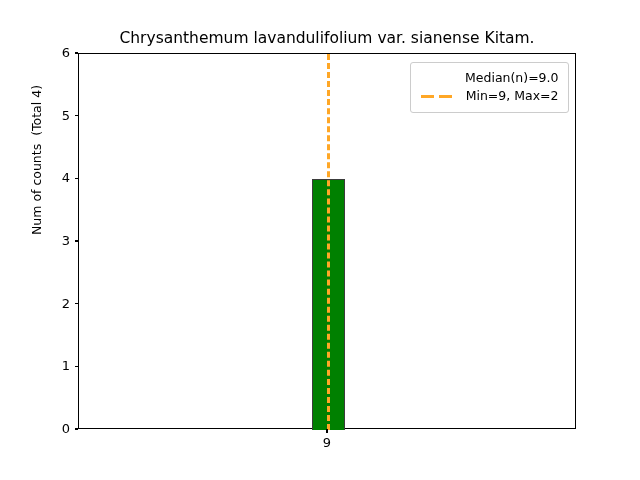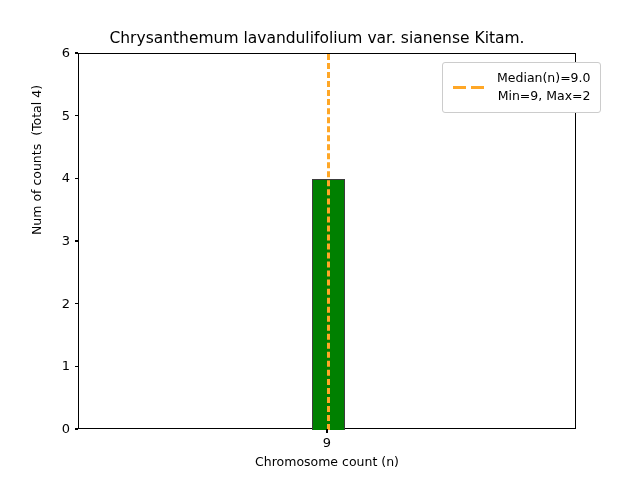--- a/index.html
+++ b/index.html
@@ -20,21 +20,21 @@
     position: absolute;
     left: 0; top: 0;
     width: 640px;
     height: 480px;
     background: #ffffff;
   }
 
   
   #chart-title {
     position: absolute;
-    left: 68px;
+    left: 78px;
     top: 29px;
     width: 498px;
     text-align: center;
     font-size: 15.5px;
     line-height: 18px;
     color: #000000;
     white-space: nowrap;
   }
 
   
@@ -134,23 +134,22 @@
     position: absolute;
     left: 410px;
     top: 62px;
     box-sizing: border-box;
     background: #ffffff;
     border: 1px solid #cccccc;
     border-radius: 3px;
     padding: 6px 9px 7px 9px;
     display: flex;
     flex-direction: row;
-    align-items: center;
+    align-items: flex-end;
     gap: 9px;
-    margin-left: 32px;
   }
   #legend-swatch {
     position: relative;
     width: 36px;
     height: 17px;
     flex: none;
   }
   #legend-swatch .seg {
     position: absolute;
     top: 7px;
@@ -169,21 +168,20 @@
 </style>
 </head>
 <body>
 
 <div id="figure">
 
   <div id="chart-title">Chrysanthemum lavandulifolium var. sianense Kitam.</div>
 
   <div id="ylabel">Num of counts  (Total 4)</div>
 
-  <div id="xlabel">Chromosome count (n)</div>
 
   <div id="plot-area">
     <div id="bars-layer">
         <div class="bar" style="left: 232.5px; top: 125.333px; width: 33px; height: 250.667px; background: rgb(0, 128, 0); border-top: 1.6px solid rgb(60, 60, 60); border-right: 1.6px solid rgb(60, 60, 60); border-bottom: none; border-left: 1.6px solid rgb(60, 60, 60); border-image: initial;"></div>
       </div>
     <div id="annotations-layer">
         <div class="median-line" style="left: 247.5px; top: 0px; height: 376px; border-left-color: rgb(255, 167, 38);"></div>
       </div>
   </div>
 

